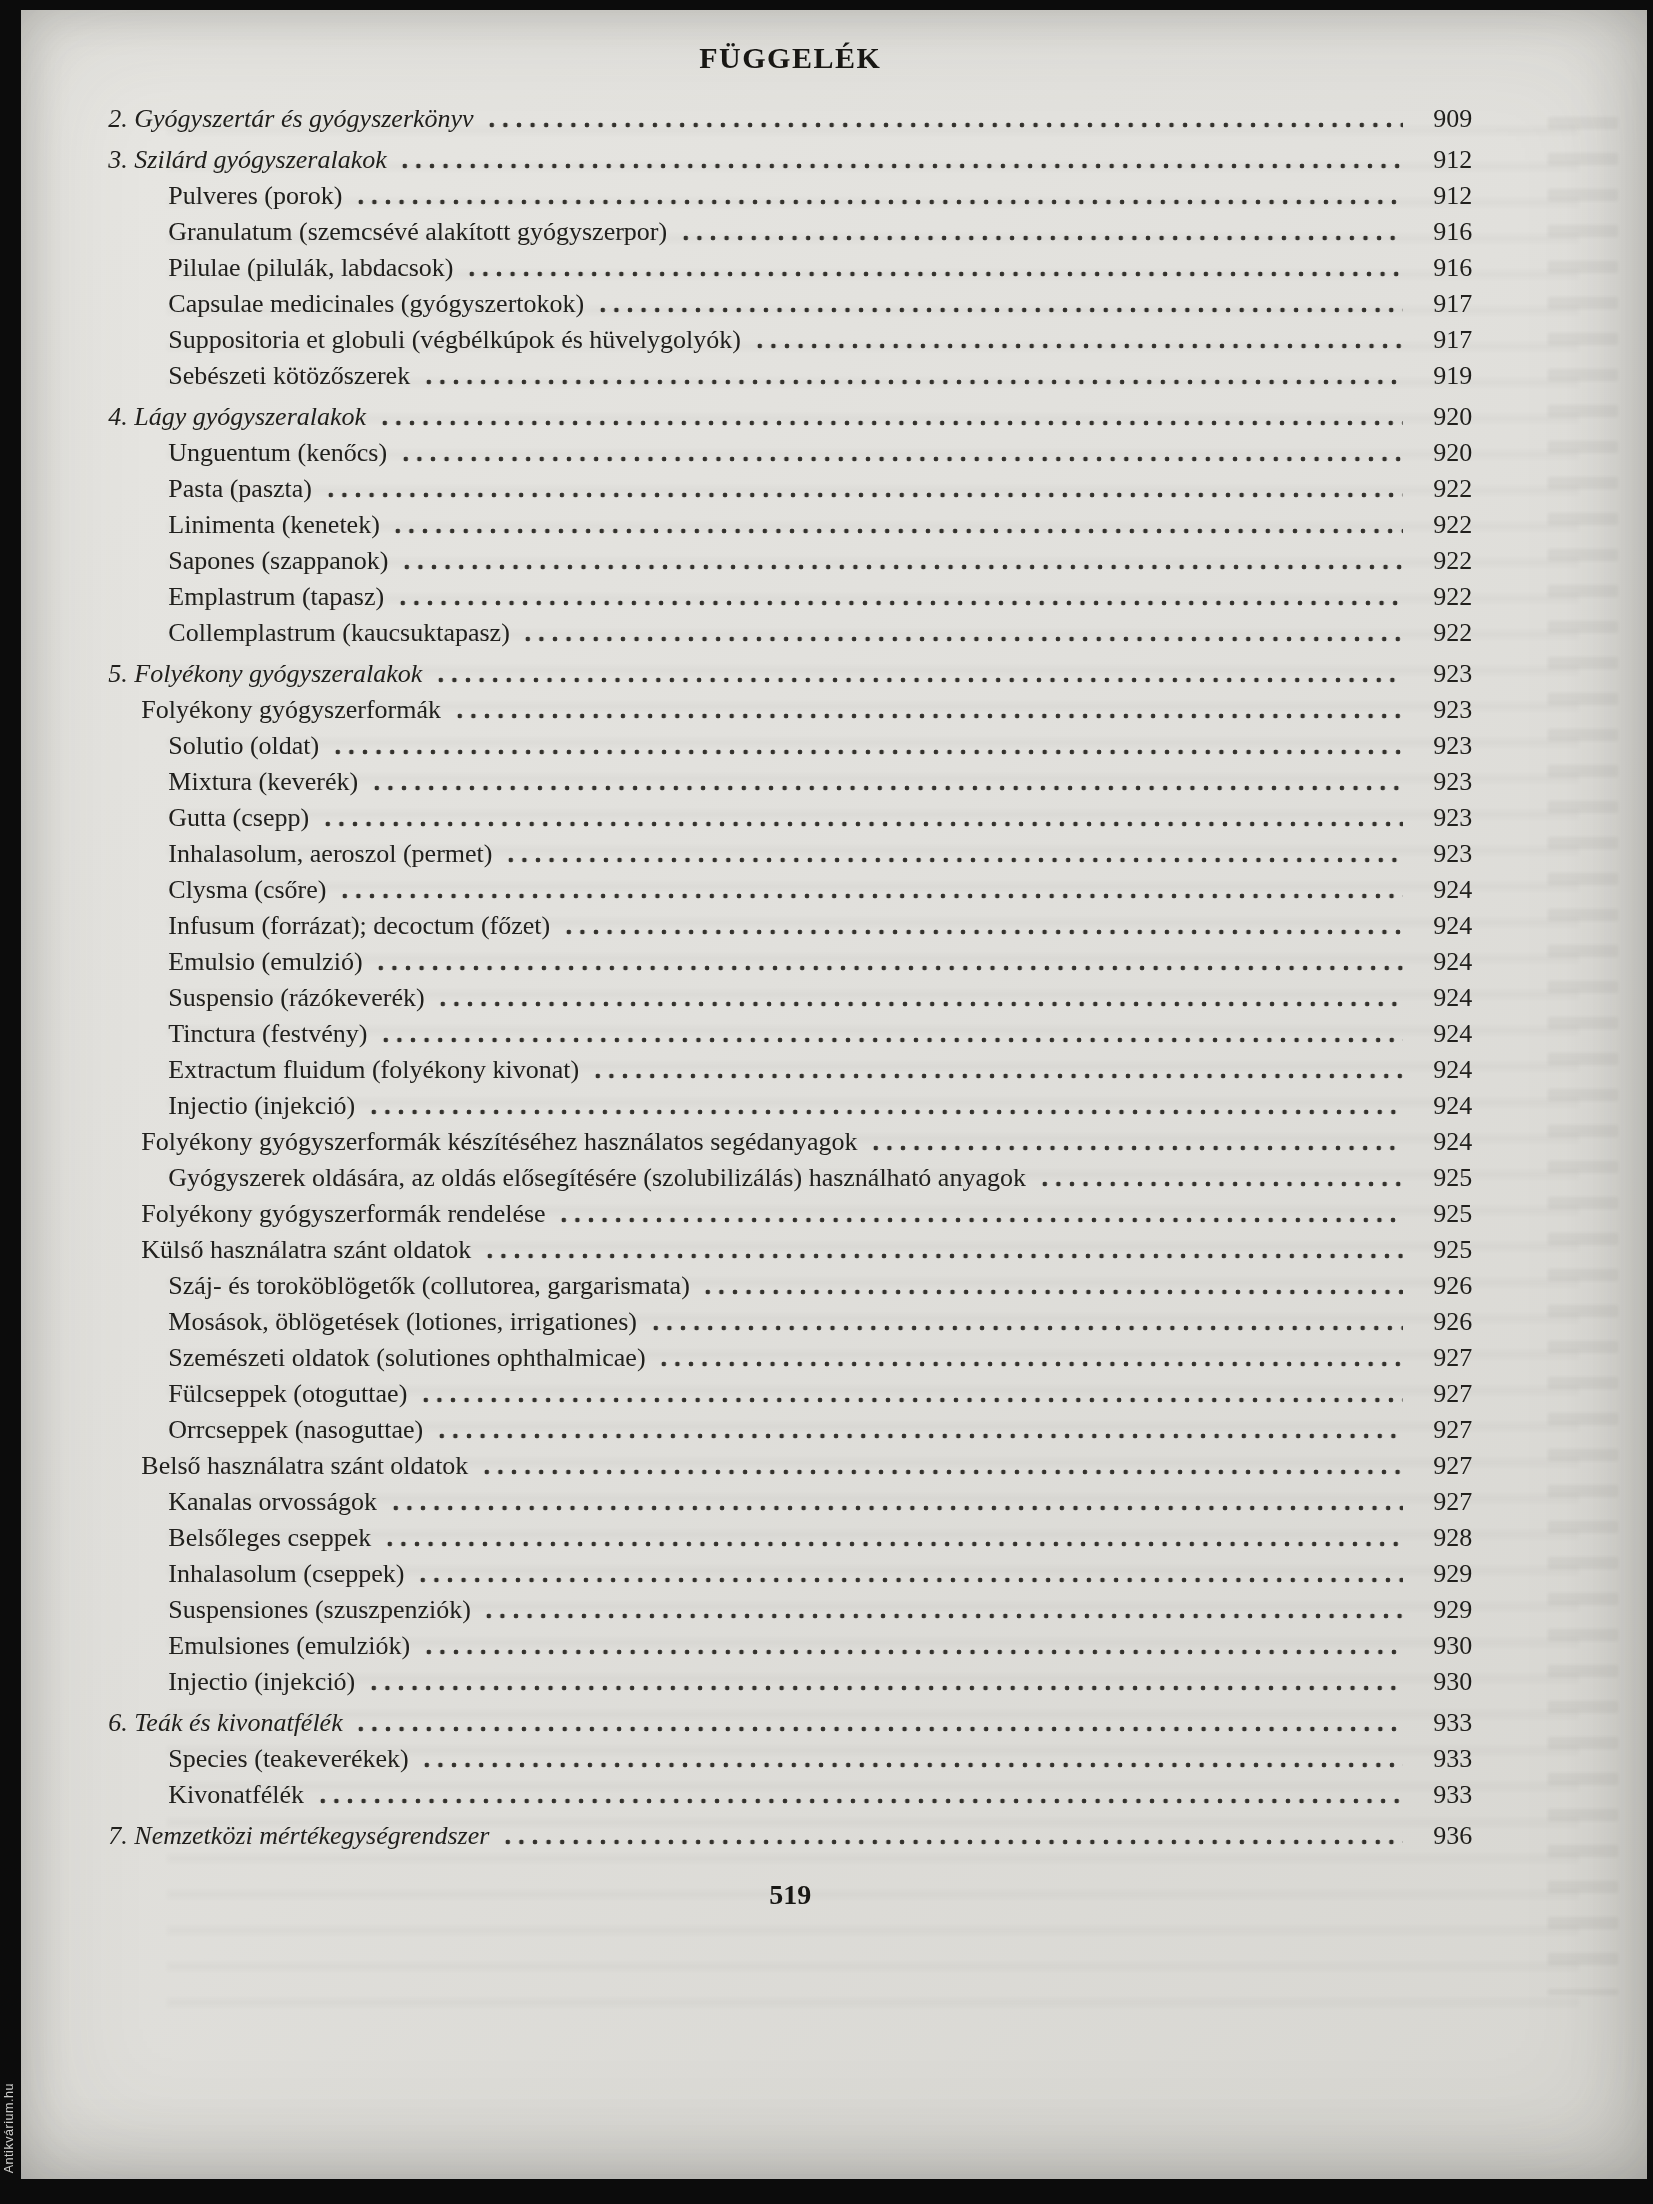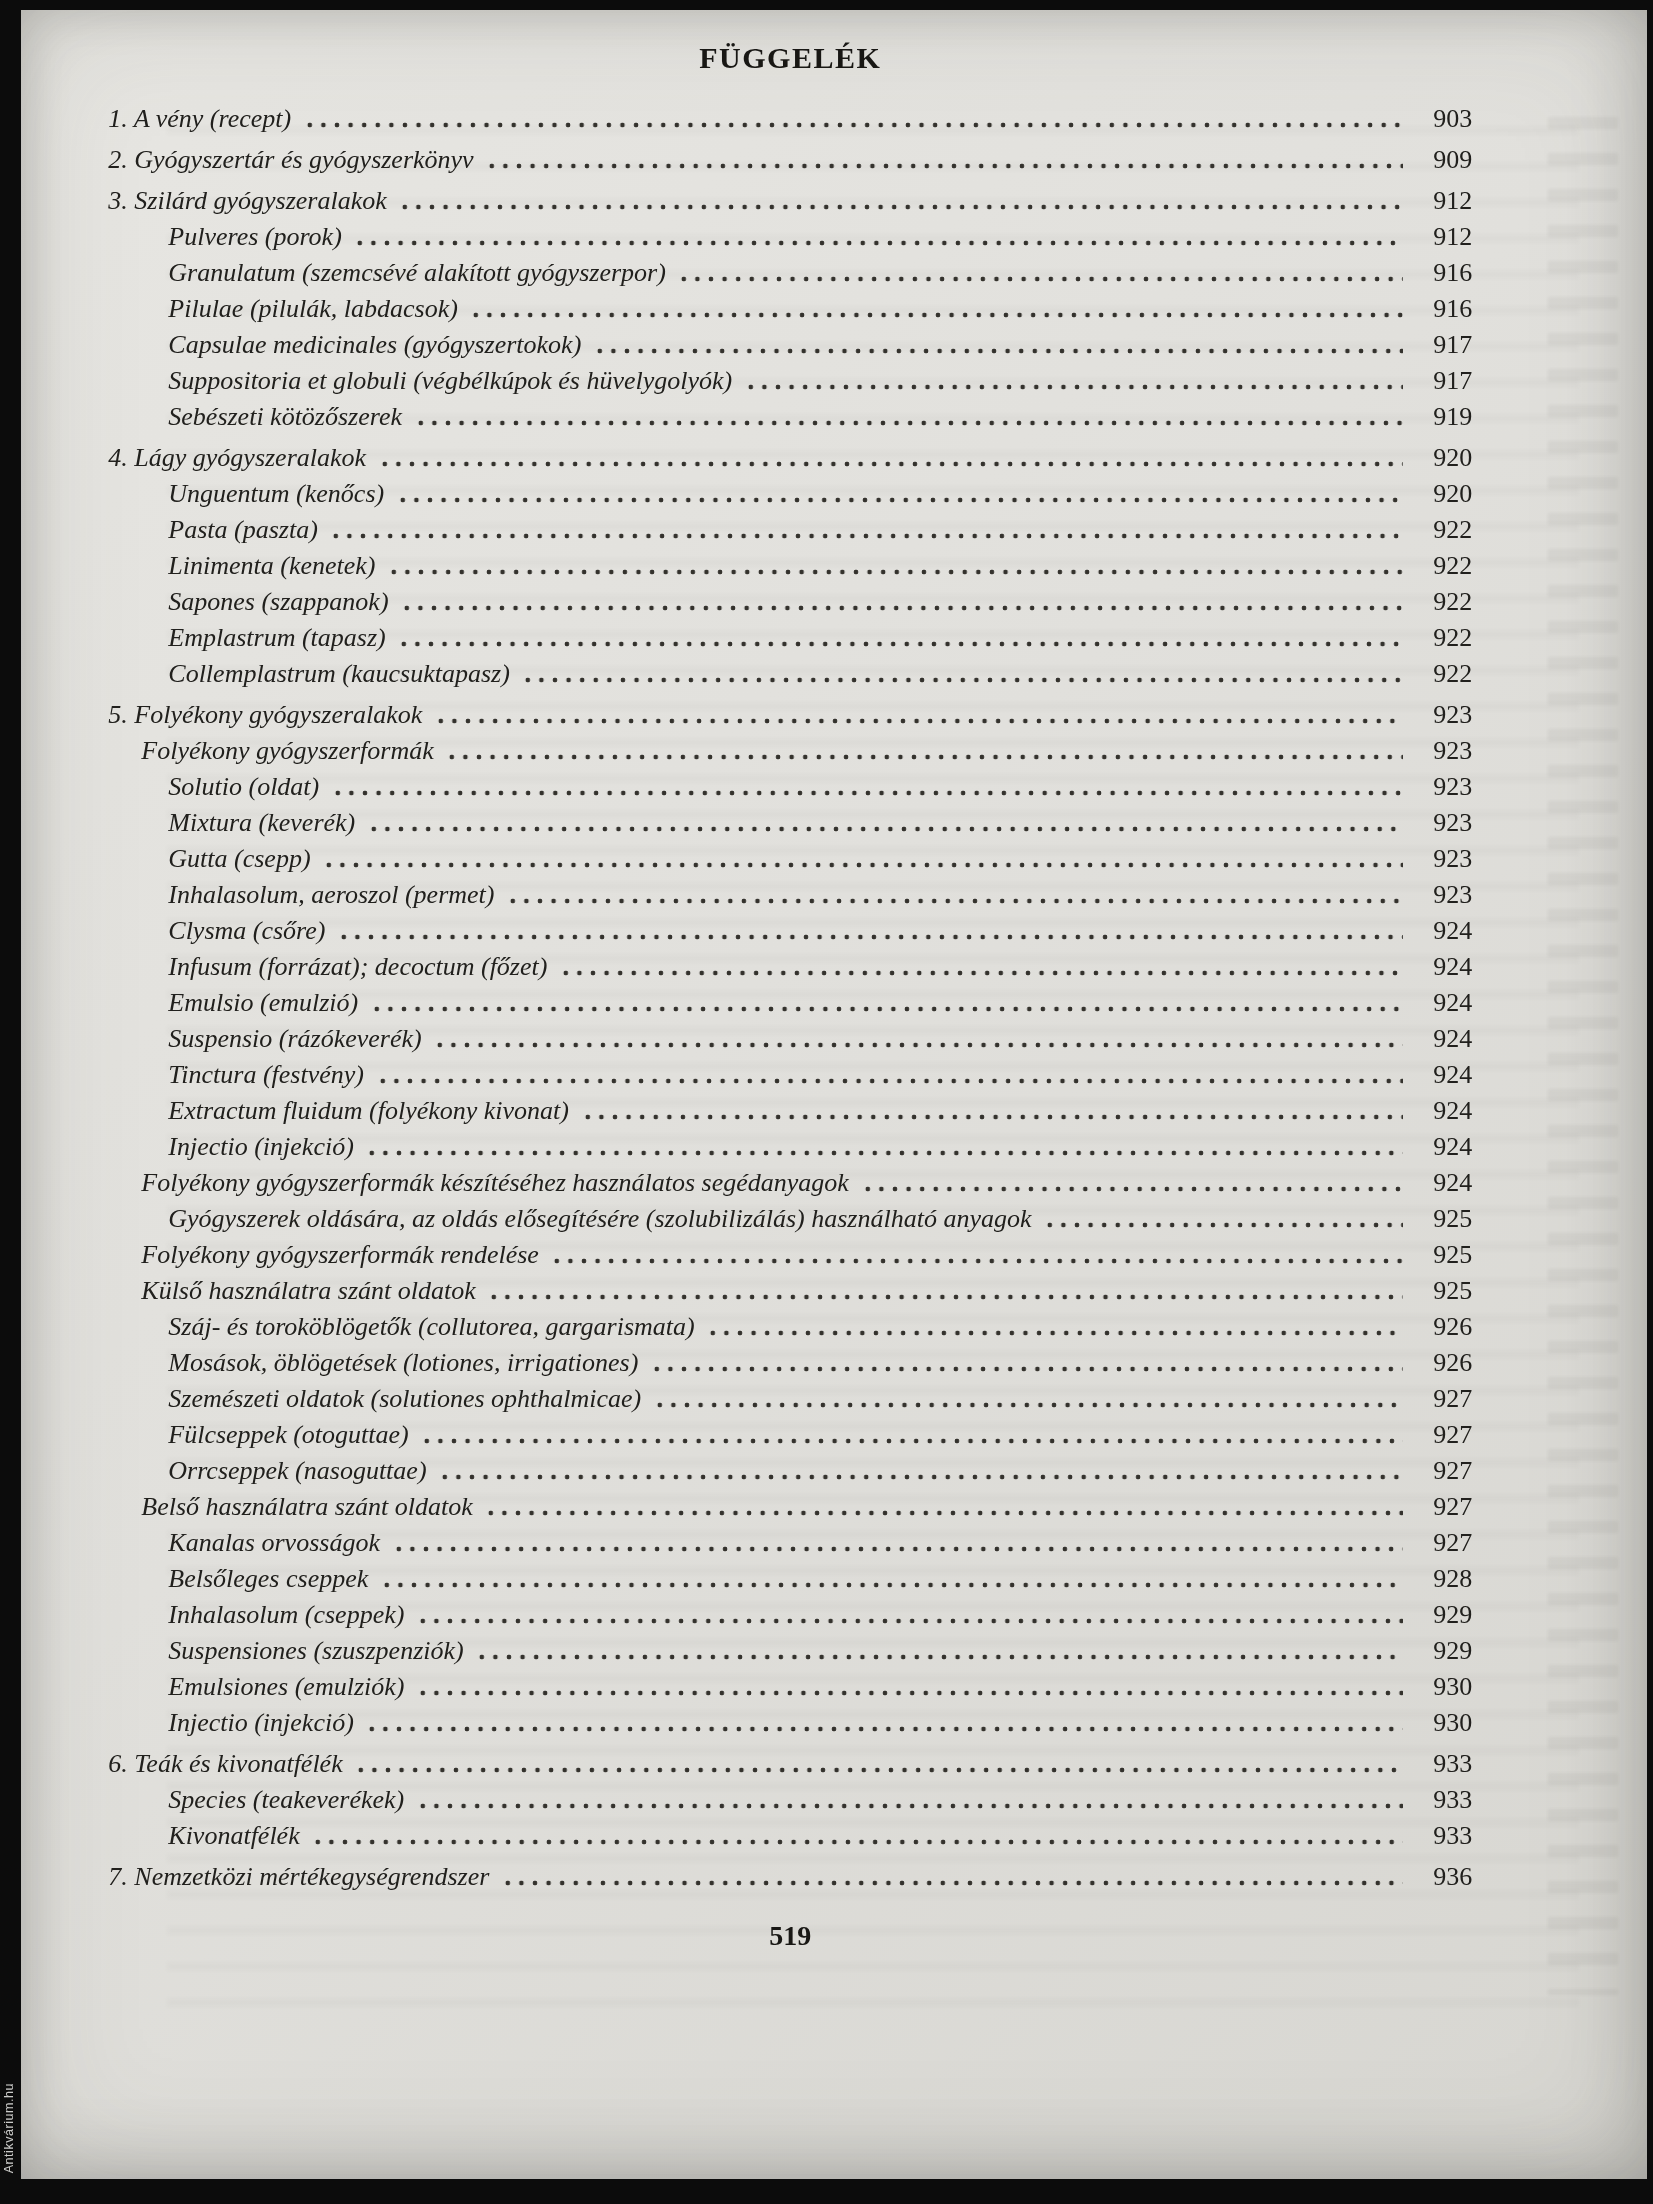--- a/index.html
+++ b/index.html
@@ -85,21 +85,21 @@
     margin-top: 25px;
     font-size: 26px;
   }
   .row {
     display: flex;
     align-items: baseline;
     height: 36px;
     line-height: 36px;
   }
   .row.gap { margin-top: 5px; }
-  .row .label { white-space: nowrap; font-style: italic; }
+  .row .label { white-space: nowrap; }
   .row.italic .label { font-style: italic; }
   .leader {
     flex: 1;
     min-width: 17.5px;
     margin: 0 7.8px 0 11.6px;
     align-self: stretch;
     background-image: radial-gradient(circle, #34322d 2px, rgba(0,0,0,0) 2.6px);
     background-size: 13.6px 5.8px;
     background-repeat: repeat-x;
     background-position: left calc(100% - 8.7px);
@@ -137,25 +137,20 @@
 
 <div class="scan">
   <div class="paper">
     <div class="bleed-lines"></div>
     <div class="bleed-numbers"></div>
     <div class="content">
       <div class="title-block">
         <div class="page-title">FÜGGELÉK</div>
       </div>
       <div class="toc" id="toc">
-          <div class="row indent-0 italic">
-            <span class="label">1. A vény (recept)</span>
-            <span class="leader"></span>
-            <span class="page">903</span>
-          </div>
           <div class="row indent-0 italic gap">
             <span class="label">2. Gyógyszertár és gyógyszerkönyv</span>
             <span class="leader"></span>
             <span class="page">909</span>
           </div>
           <div class="row indent-0 italic gap">
             <span class="label">3. Szilárd gyógyszeralakok</span>
             <span class="leader"></span>
             <span class="page">912</span>
           </div>

